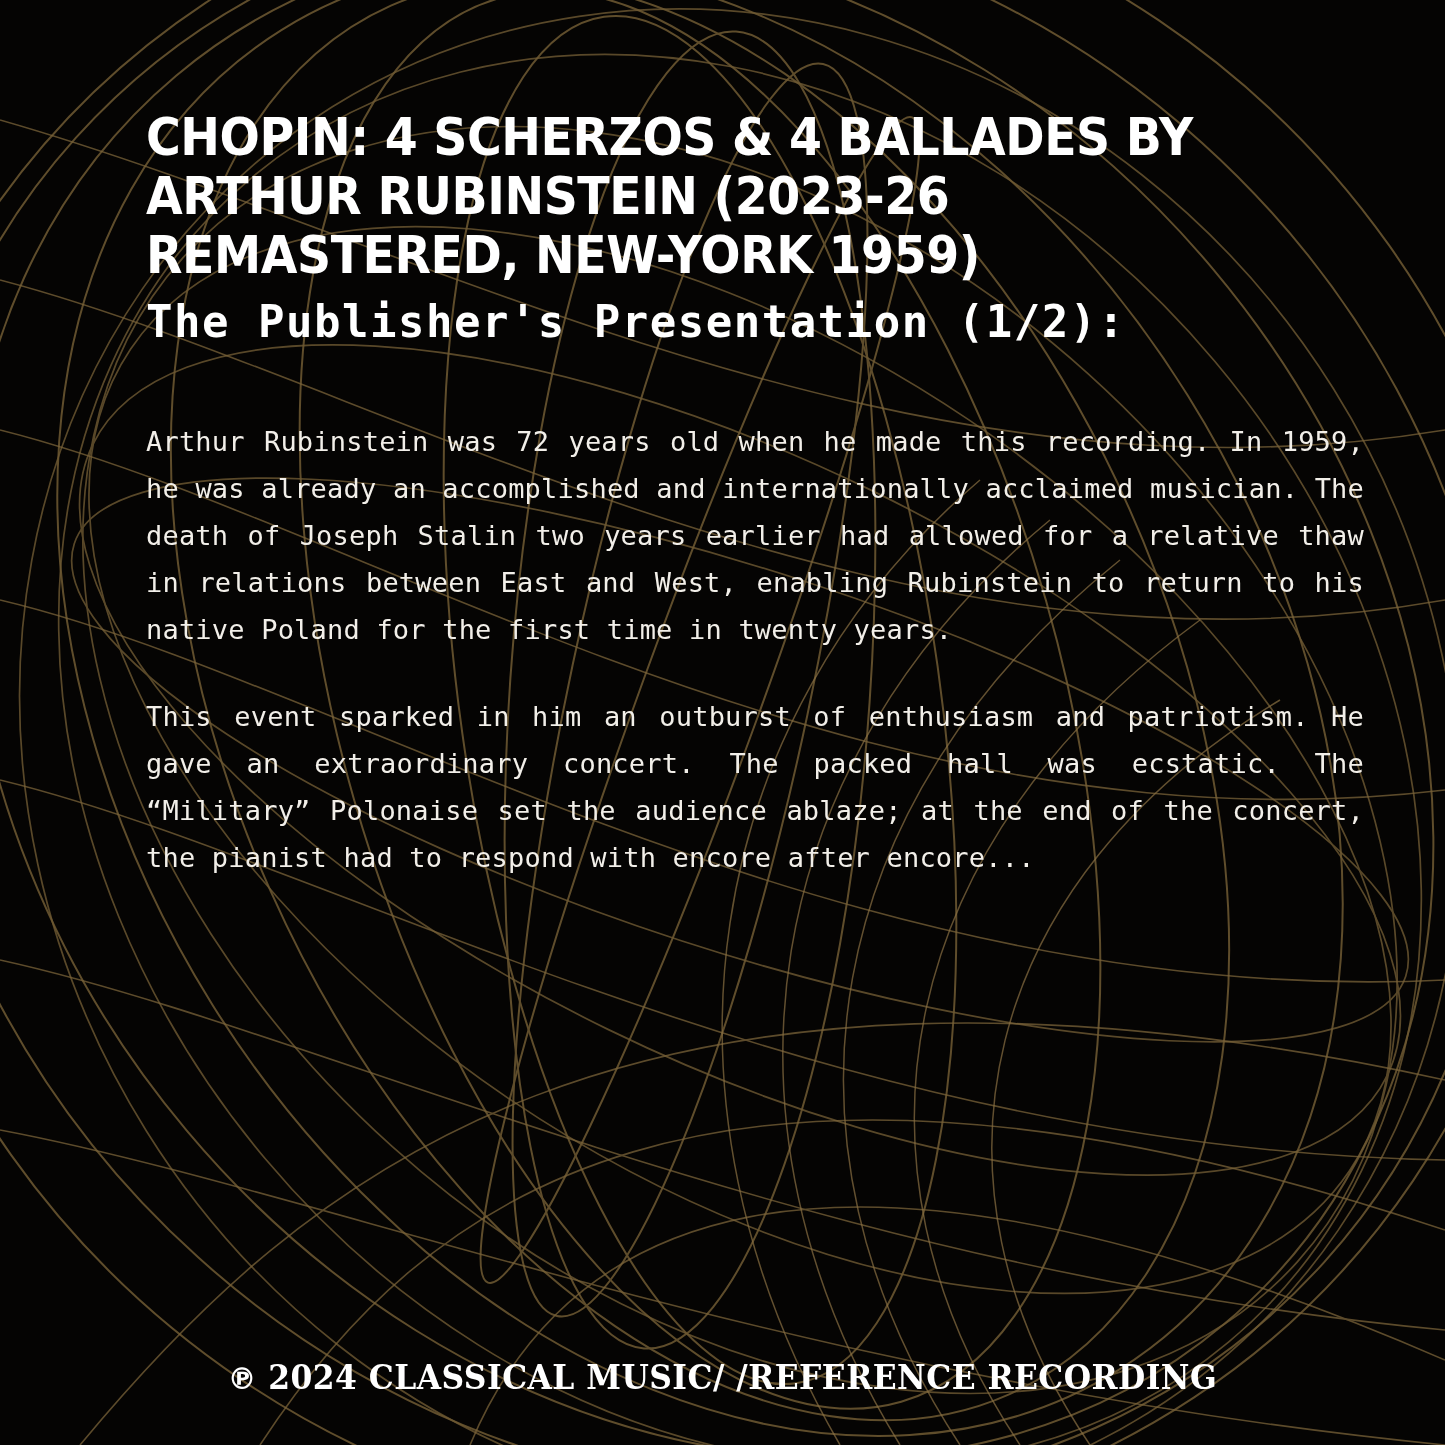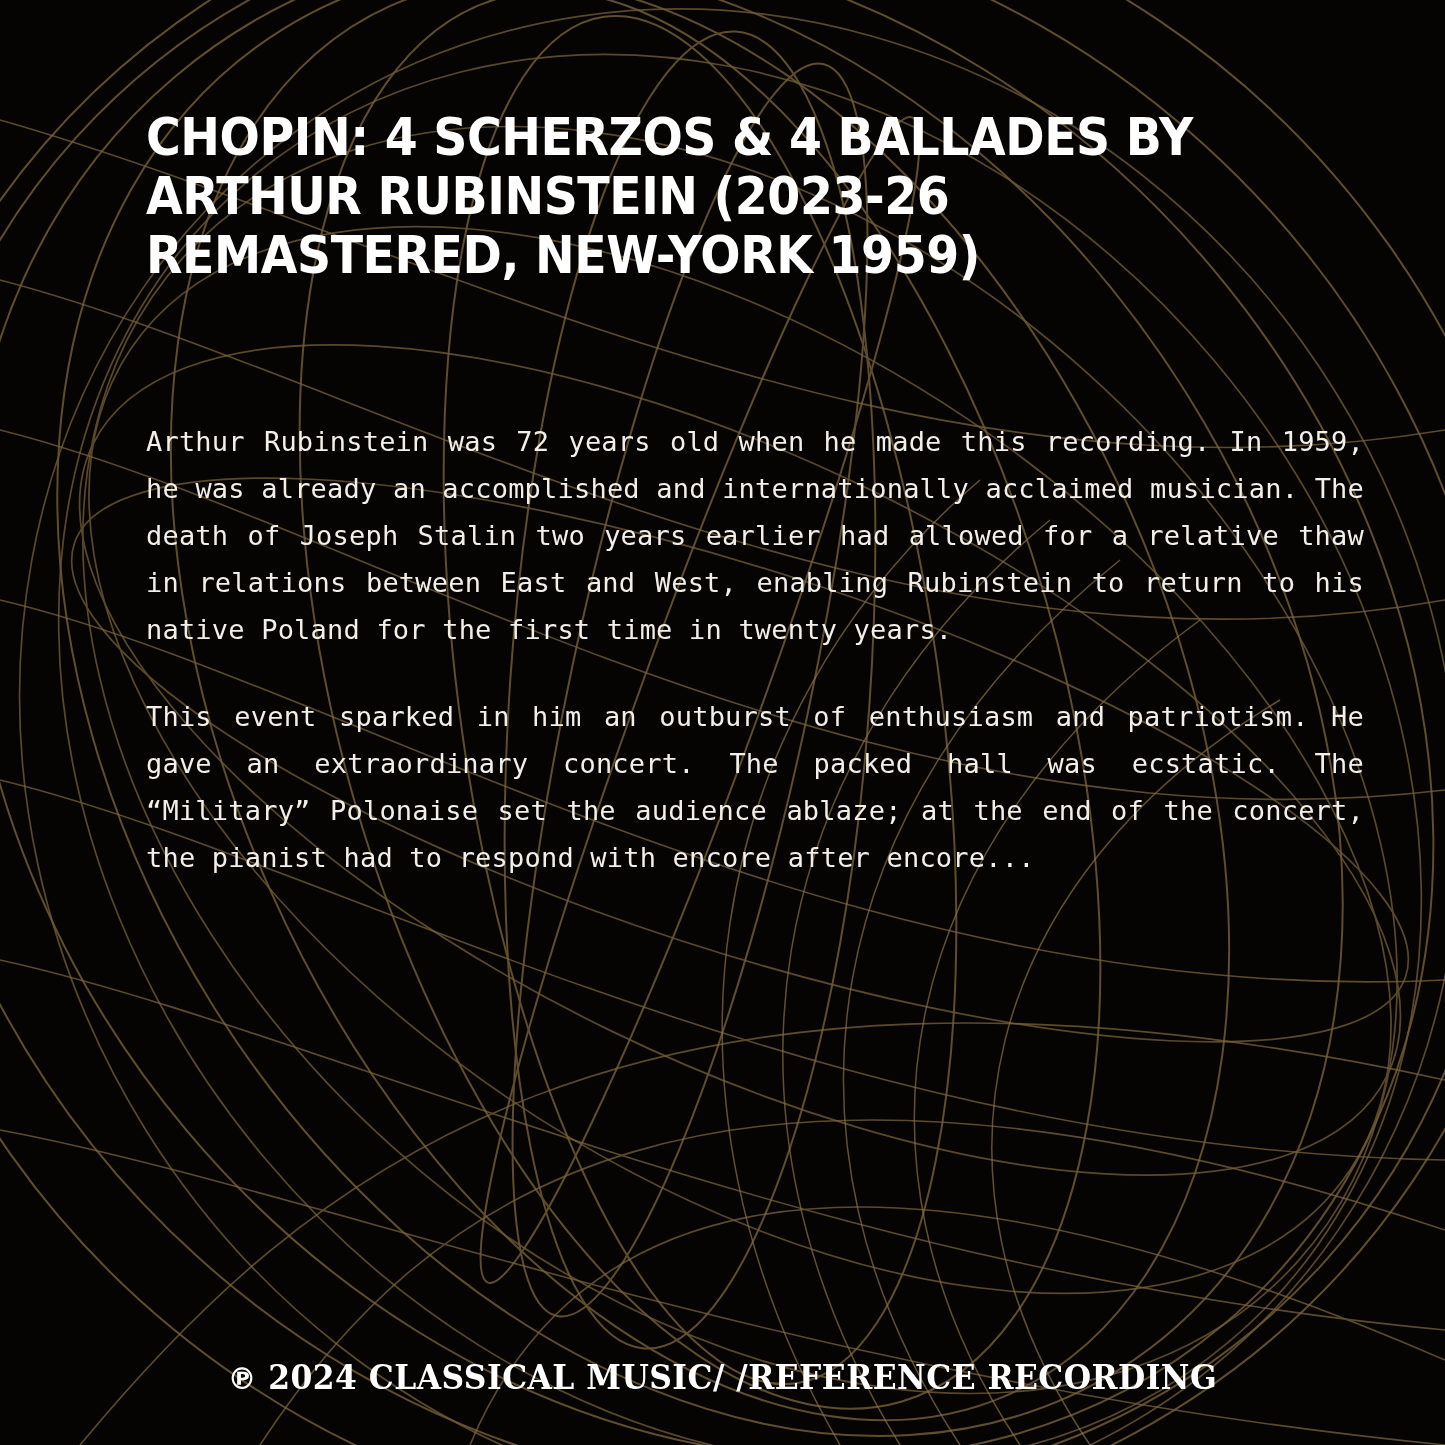--- a/index.html
+++ b/index.html
@@ -133,20 +133,21 @@
       <path d="M 960 1445 C 760 1140, 820 800, 1120 560"></path>
       <path d="M 1020 1445 C 830 1160, 900 840, 1200 620"></path>
       <path d="M 1090 1445 C 910 1180, 980 880, 1280 700"></path>
       <path d="M 840 1445 C 640 1100, 700 720, 980 480"></path>
     </g>
   </svg>
 
   <div id="content">
     <div class="title">CHOPIN: 4 SCHERZOS &amp; 4 BALLADES BY ARTHUR RUBINSTEIN (2023-26 REMASTERED, NEW-YORK 1959)</div>
 
+    <div class="subtitle">The Publisher's Presentation (1/2):</div>
 
     <div class="body-text">
       <p>Arthur Rubinstein was 72 years old when he made this recording. In 1959, he was already an accomplished and internationally acclaimed musician. The death of Joseph Stalin two years earlier had allowed for a relative thaw in relations between East and West, enabling Rubinstein to return to his native Poland for the first time in twenty years.</p>
       <p>This event sparked in him an outburst of enthusiasm and patriotism. He gave an extraordinary concert. The packed hall was ecstatic. The “Military” Polonaise set the audience ablaze; at the end of the concert, the pianist had to respond with encore after encore...</p>
     </div>
 
     <div class="footer">
       <span class="pmark">℗</span>
       <span>2024 CLASSICAL MUSIC/ /REFERENCE RECORDING</span>
     </div>

